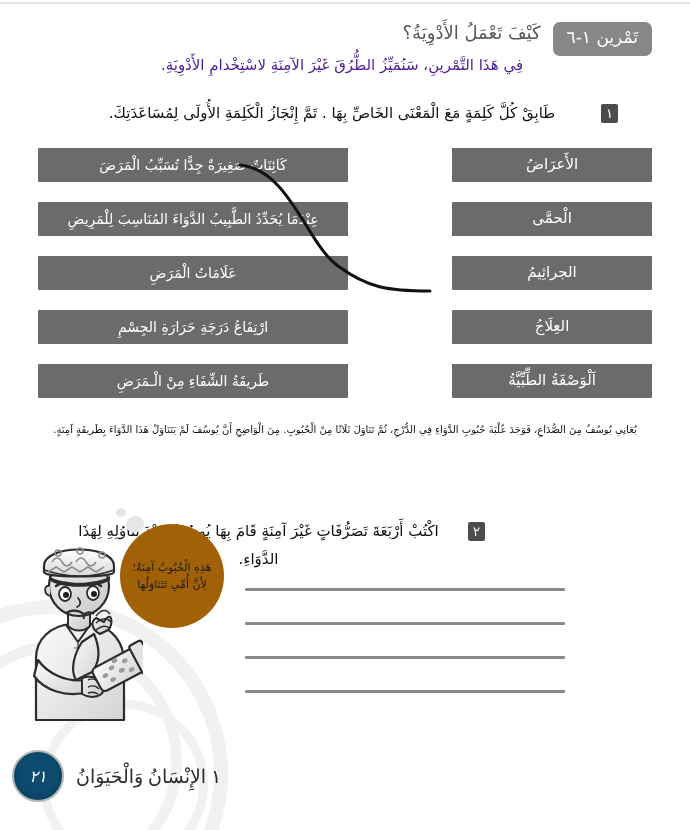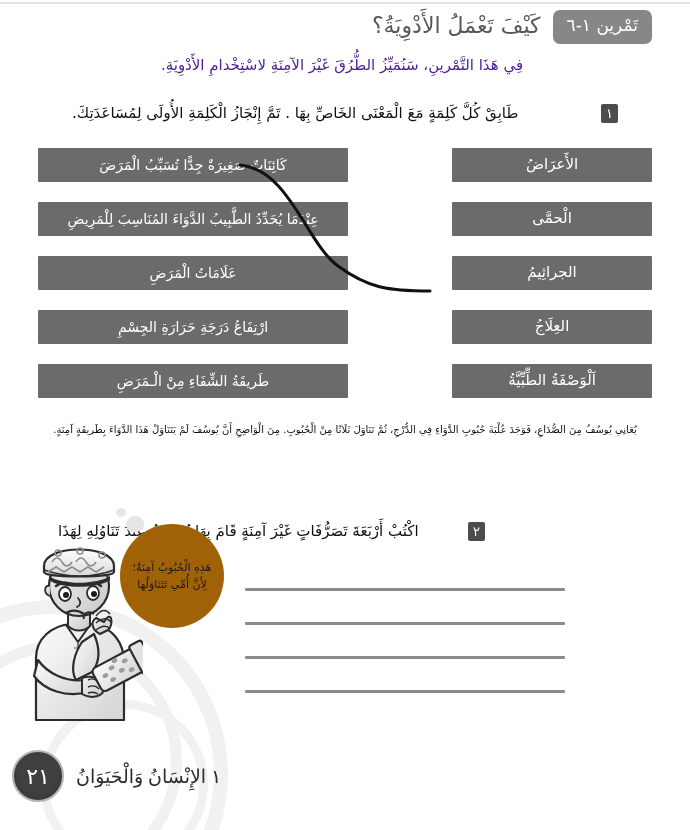--- a/index.html
+++ b/index.html
@@ -50,24 +50,25 @@
   }
   .exercise-badge {
     background: #878787;
     color: #ffffff;
     border-radius: 7px;
     padding: 3px 14px 5px 14px;
     font-size: 17px;
     line-height: 1.5;
     white-space: nowrap;
     box-shadow: 0 0 0 2px #ffffff;
+    margin-top: 12px;
   }
   .header-title {
     color: #575757;
-    font-size: 22px;
+    font-size: 18px;
     line-height: 1.4;
     white-space: nowrap;
   }
 
   
   .intro-para {
     position: absolute;
     top: 52px;
     right: 38px;
     left: 32px;
@@ -93,21 +94,21 @@
     font-size: 13px;
     line-height: 19px;
     text-align: center;
     border-radius: 2px;
     margin-top: 4px;
   }
   .q-text {
     font-size: 15px;
     line-height: 1.85;
     color: #111111;
-    text-align: left;
+    text-align: center;
     flex: 1 1 auto;
   }
 
   #q1 { top: 100px; right: 72px; left: 72px; }
   #q2 { top: 518px; right: 205px; left: 58px; }
 
   
   .match-area {
     position: absolute;
     top: 148px;
@@ -241,28 +242,29 @@
     bottom: 0;
     display: flex;
     flex-direction: row-reverse;
     align-items: center;
     gap: 12px;
   }
   .page-circle {
     width: 48px;
     height: 48px;
     border-radius: 50%;
-    background: #404040;
+    background: #0c4a6e;
     border: 2px solid #b5b5b5;
     color: #ffffff;
-    font-size: 22px;
+    font-size: 16px;
     display: flex;
     align-items: center;
     justify-content: center;
     box-shadow: inset 0 -3px 6px rgba(0,0,0,.12);
+    font-style: italic;
   }
   .chapter-title {
     color: #2b2b2b;
     font-size: 19px;
     white-space: nowrap;
     font-family: Liberation Serif, serif;
   }
 </style>
 </head>
 <body>

